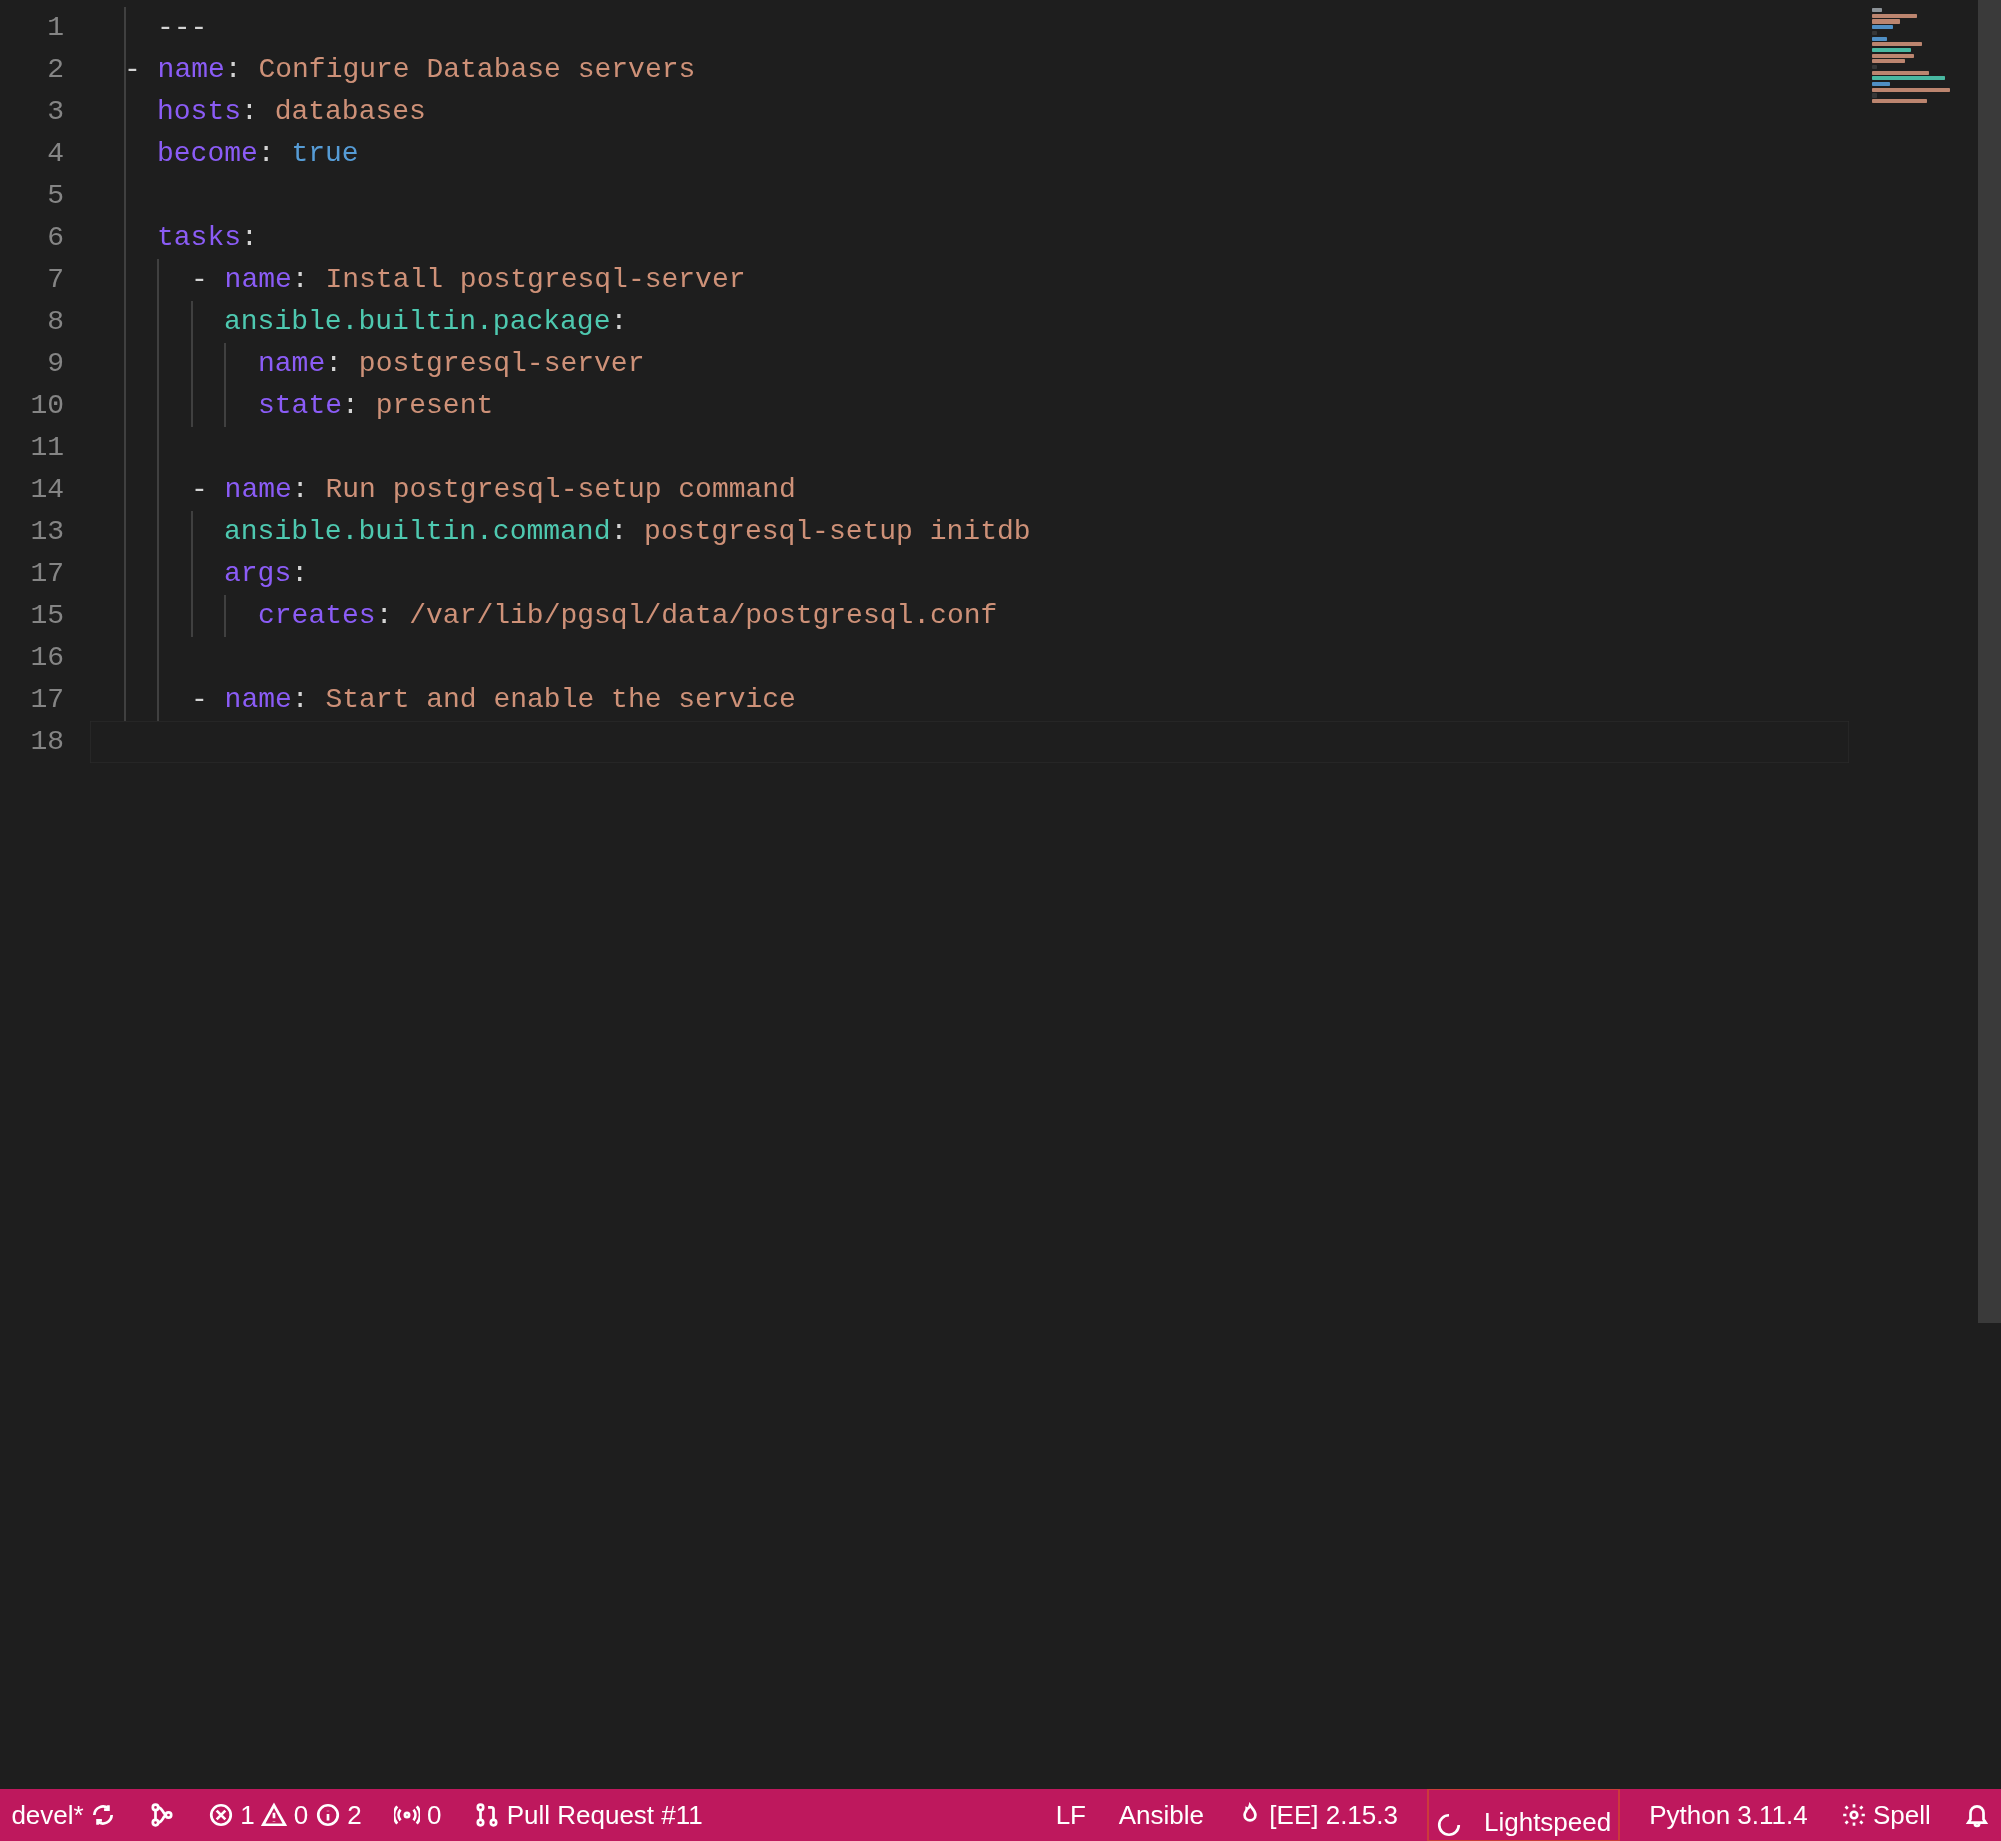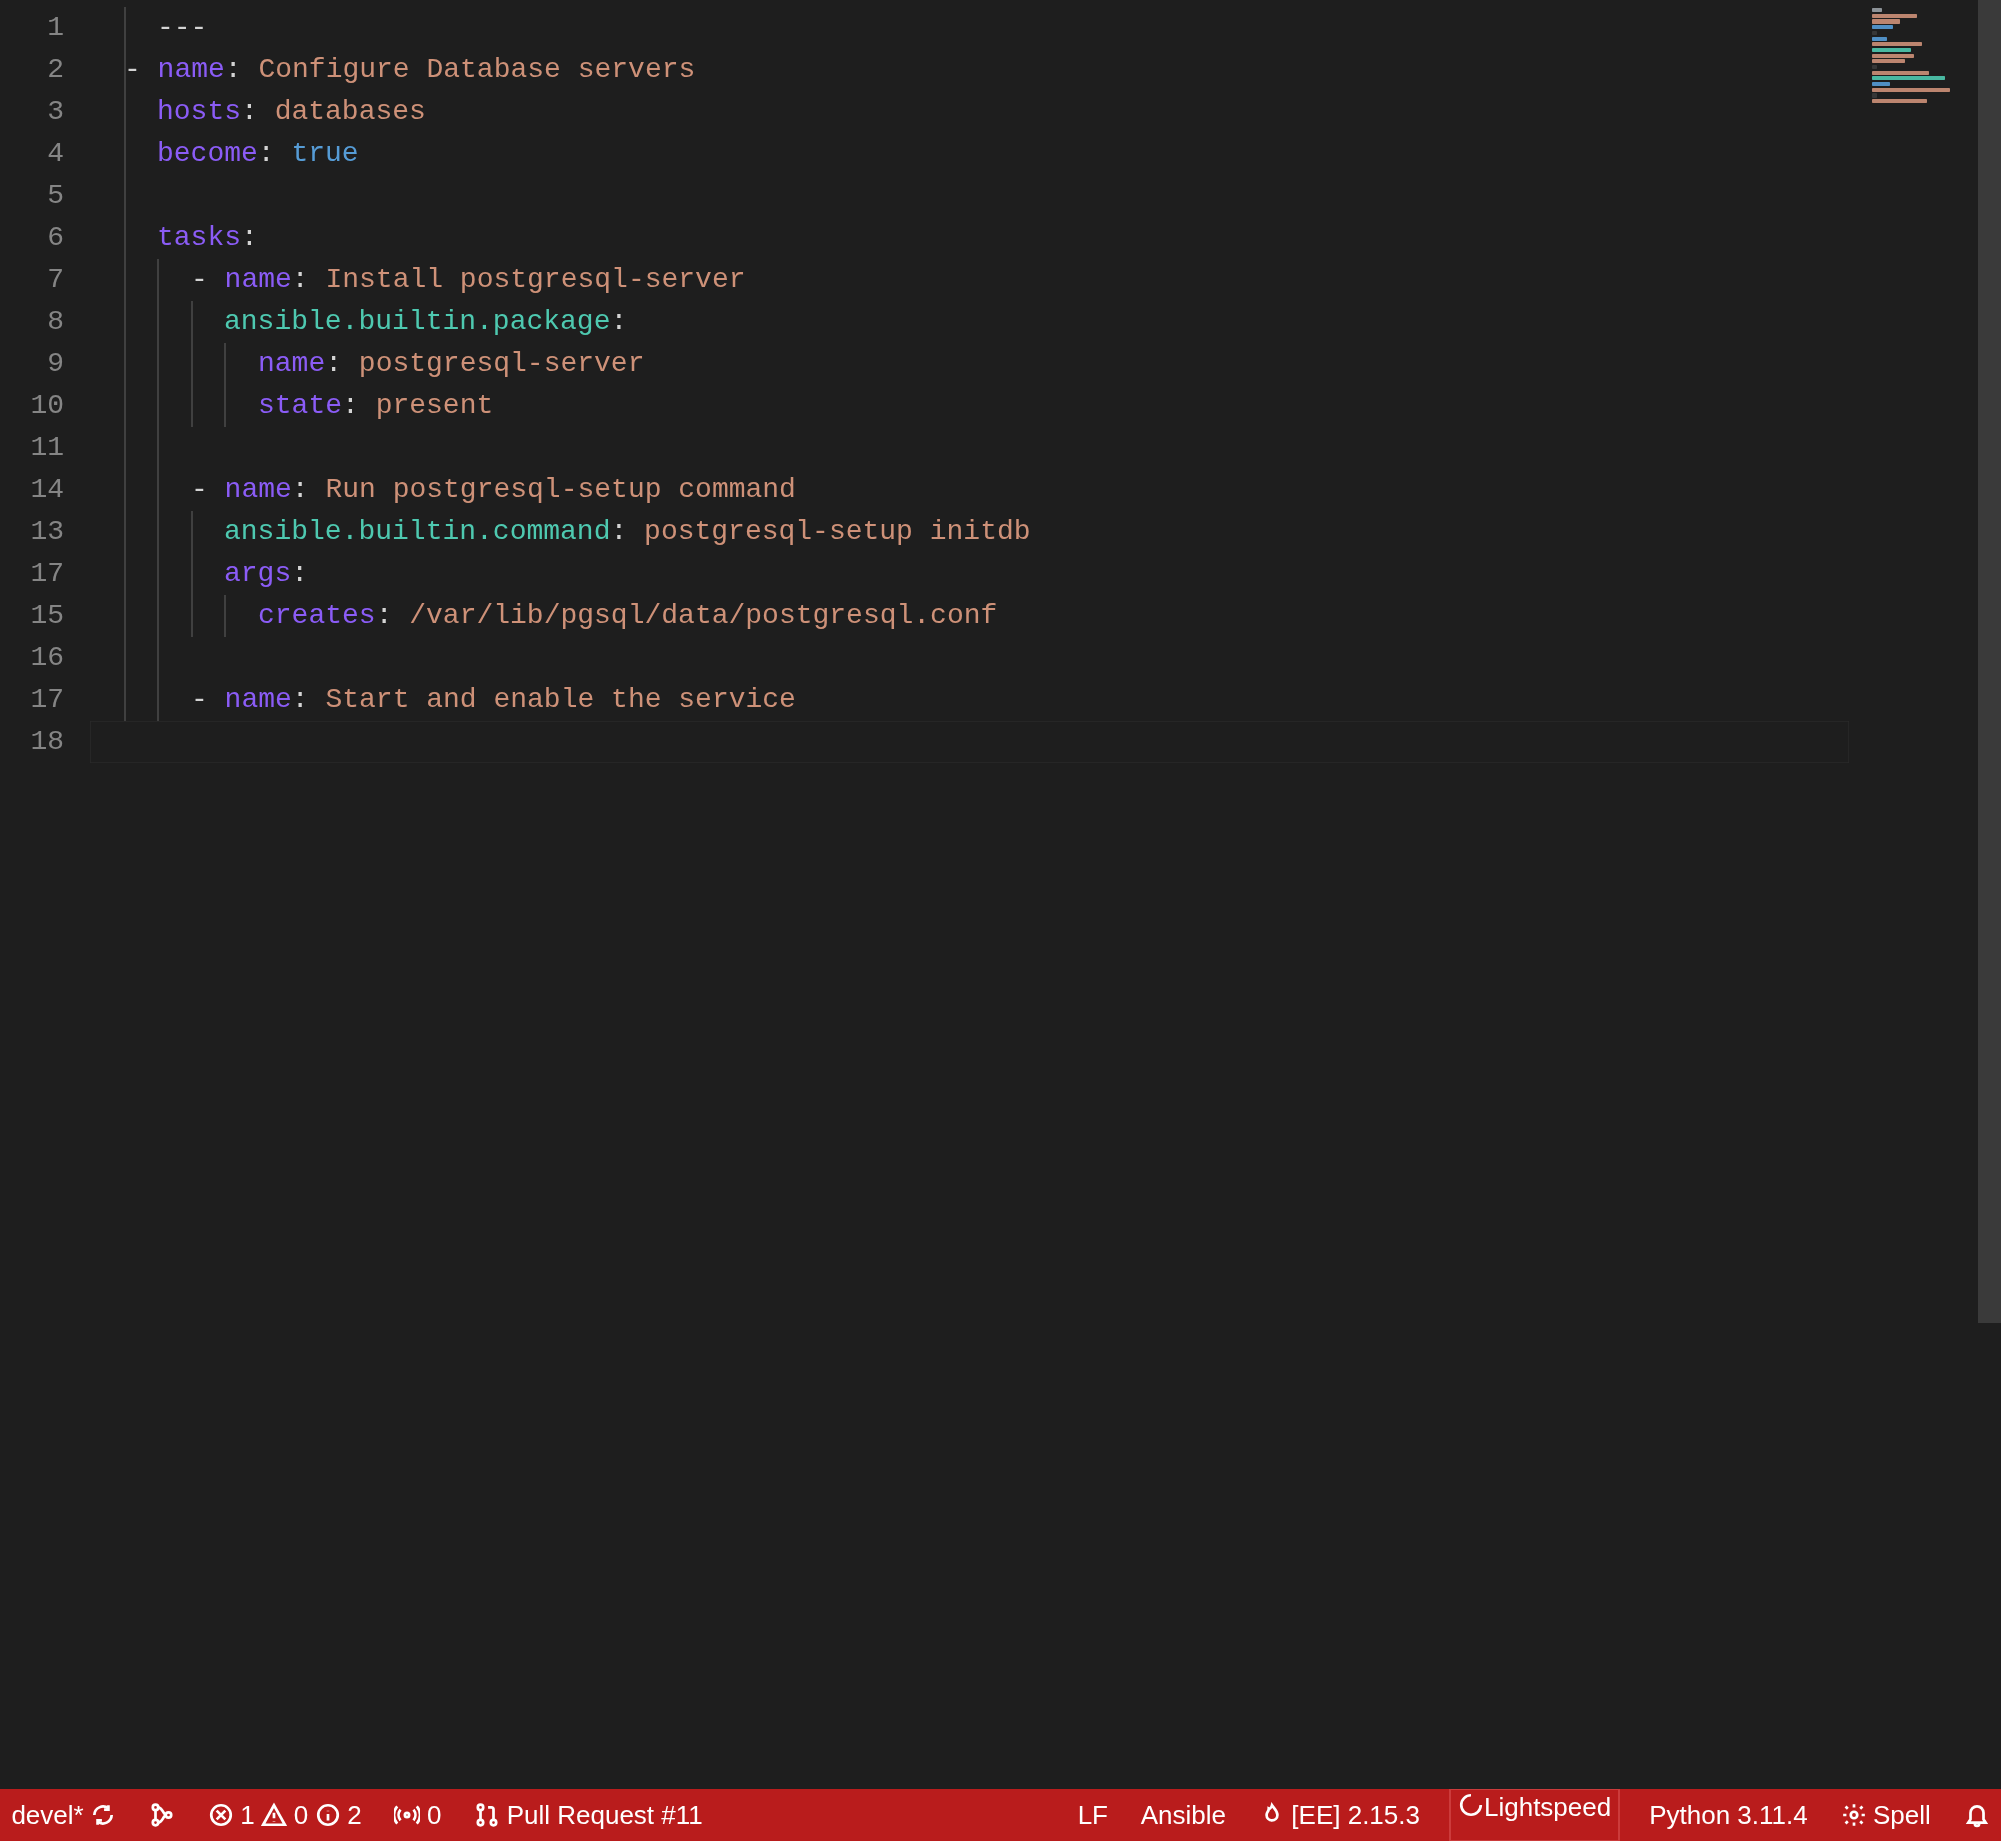--- a/index.html
+++ b/index.html
@@ -97,21 +97,21 @@
     background: #3a3a3a;
   }
 
   
   .status-bar {
     position: absolute;
     left: 0;
     right: 0;
     bottom: 0;
     height: 52px;
-    background: #b91c1c;
+    background: #be185d;
     color: #ffffff;
     display: flex;
     align-items: center;
     font-family: -apple-system, "Segoe UI", sans-serif;
     font-size: 26px;
     padding: 0 6.5px;
     gap: 23px;
     overflow: hidden;
     white-space: nowrap;
   }
@@ -124,22 +124,22 @@
   }
   .status-bar .spacer { flex: 1; }
   .status-bar svg, .status-bar .svgwrap { width: 26px; height: 26px; display: inline-block; }
   .status-bar svg * { stroke: #ffffff; fill: none; stroke-width: 2.5; }
   .highlight-box {
     border: 2.4px solid #cc3b3b;
     padding: 1.6px 6.5px;
     margin: -4.9px -3.3px;
     height: 46px;
     display: inline-flex;
-    align-items: flex-start;
-    gap: 0;
+    align-items: flex-end;
+    gap: 22px;
   }
   .status-bar .bell svg * { fill: none; stroke: #ffffff; }   
 </style>
 </head>
 <body>
 
 <div class="editor-container">
   <div class="gutter" id="gutter">
       <div class="ln">1</div>
       <div class="ln">2</div>

